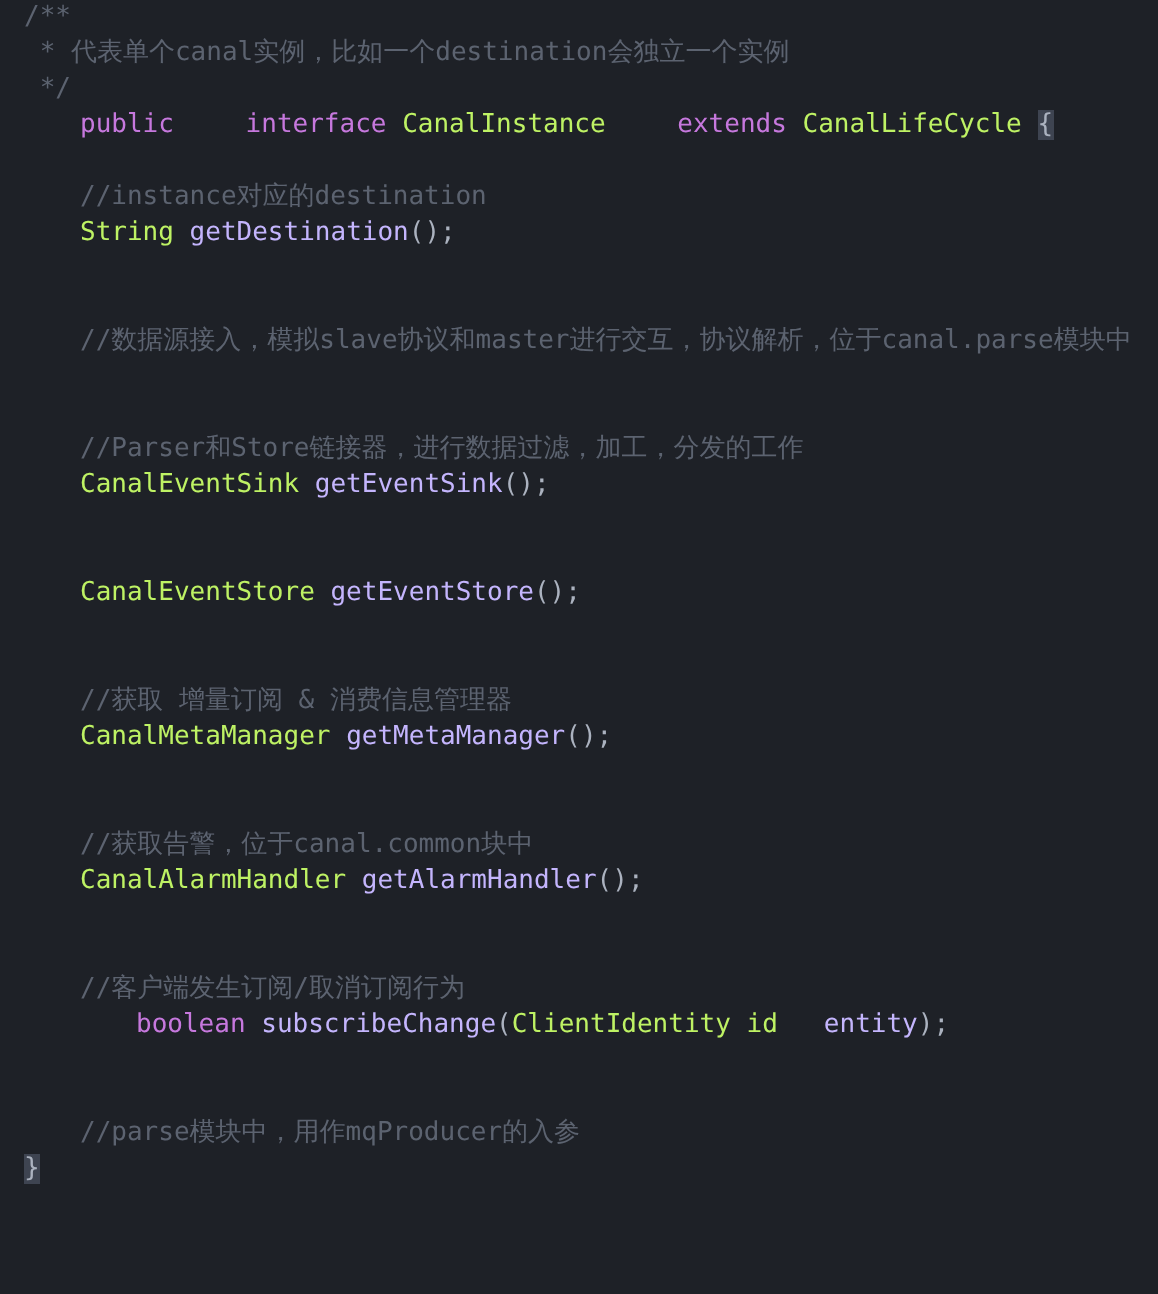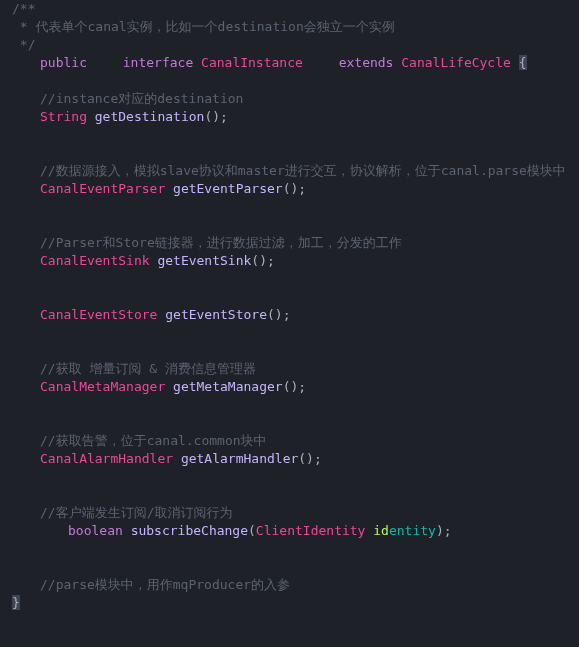--- a/index.html
+++ b/index.html
@@ -22,42 +22,41 @@
     }
     .line {
       white-space: pre;
       padding-left: 12px;
       height: 18px;
     }
     .indent-1 { padding-left: 12px; }
     .indent-2 { padding-left: 40px; }
     .comment { color: #5c6370; }
     .keyword { color: #c678dd; margin-left: 28px; }
-    .type { color: #ec4899; }
+    .type { color: #bef264; }
     .method { color: #c4b5fd; }
     .default { color: #abb2bf; }
-    .param { color: #14b8a6; }
+    .param { color: #c4b5fd; padding-left: 23px; }
     .brace-hl { background-color: #3e4451; color: #abb2bf; }
     .param-light { color: #bef264; }
   </style>
 </head>
 <body>
 
 <div class="editor">
   <div class="line indent-1"><span class="comment">/**</span></div>
   <div class="line indent-1"><span class="comment"> * 代表单个canal实例，比如一个destination会独立一个实例</span></div>
   <div class="line indent-1"><span class="comment"> */</span></div>
   <div class="line indent-1"><span class="keyword">public</span><span class="default"> </span><span class="keyword">interface</span><span class="default"> </span><span class="type">CanalInstance</span><span class="default"> </span><span class="keyword">extends</span><span class="default"> </span><span class="type">CanalLifeCycle</span><span class="default"> </span><span class="brace-hl">{</span></div>
   <div class="line">&nbsp;</div>
   <div class="line indent-2"><span class="comment">//instance对应的destination</span></div>
   <div class="line indent-2"><span class="type">String</span><span class="default"> </span><span class="method">getDestination</span><span class="default">();</span></div>
   <div class="line">&nbsp;</div>
   <div class="line">&nbsp;</div>
   <div class="line indent-2"><span class="comment">//数据源接入，模拟slave协议和master进行交互，协议解析，位于canal.parse模块中</span></div>
-  <div class="line indent-2"><span class="type">CanalEventParser</span><span class="default"> </span><span class="method">getEventParser</span><span class="default">();</span></div>
   <div class="line">&nbsp;</div>
   <div class="line">&nbsp;</div>
   <div class="line indent-2"><span class="comment">//Parser和Store链接器，进行数据过滤，加工，分发的工作</span></div>
   <div class="line indent-2"><span class="type">CanalEventSink</span><span class="default"> </span><span class="method">getEventSink</span><span class="default">();</span></div>
   <div class="line">&nbsp;</div>
   <div class="line">&nbsp;</div>
   <div class="line indent-2"><span class="type">CanalEventStore</span><span class="default"> </span><span class="method">getEventStore</span><span class="default">();</span></div>
   <div class="line">&nbsp;</div>
   <div class="line">&nbsp;</div>
   <div class="line indent-2"><span class="comment">//获取 增量订阅 &amp; 消费信息管理器</span></div>

